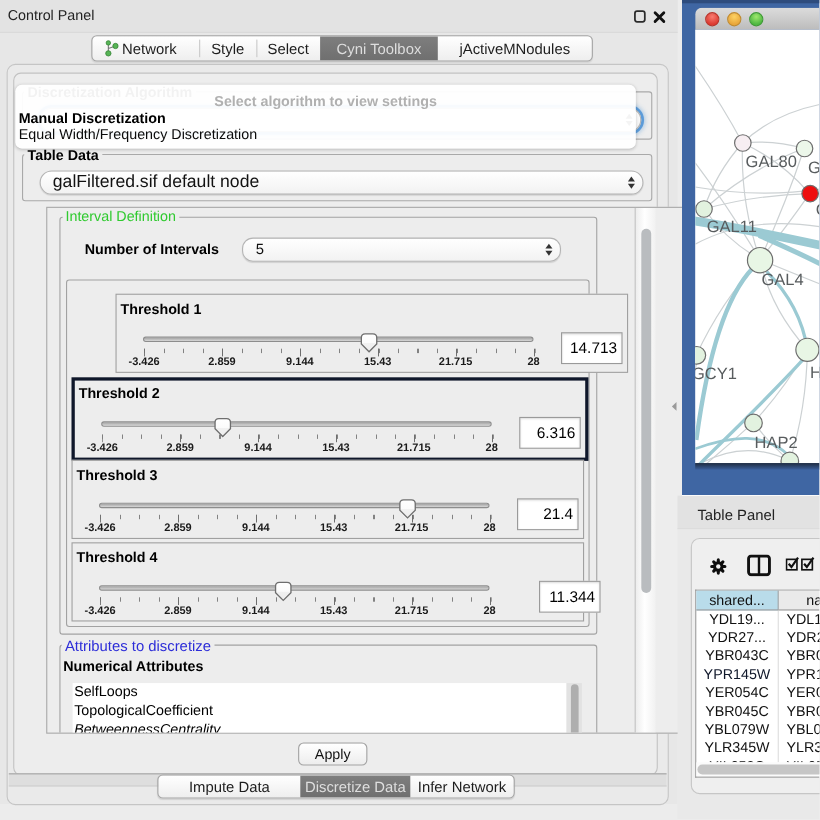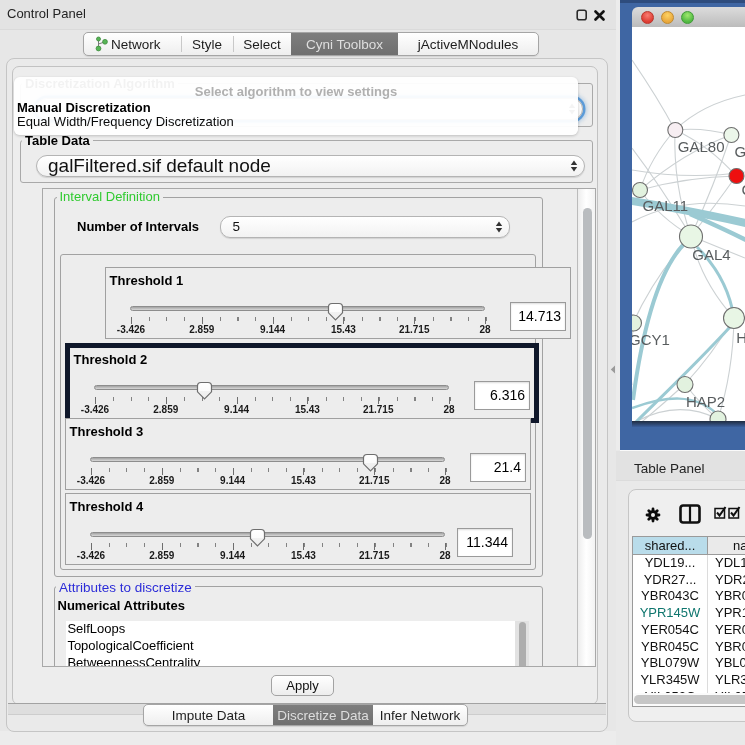--- a/index.html
+++ b/index.html
@@ -55,27 +55,27 @@
 <div class="abs t13 b" style="left:22px;top:77px;background:#ededed;padding:0 3px;">Discretization Algorithm</div>
 <div class="combo" style="left:36px;top:98px;width:545px;height:20px;box-shadow:0 0 0 2.5px #5c9bd8, 0 0 4px 3.5px rgba(92,155,216,0.45);">
     <svg class="abs" style="right:6px;top:50%;margin-top:-6px;" width="8" height="12" viewBox="0 0 8 12">
       <path d="M4 0.5 L7.2 5 L0.8 5 Z" fill="#333"></path>
       <path d="M4 11.5 L0.8 7 L7.2 7 Z" fill="#333"></path>
     </svg>
   </div>
 <div class="group" style="left:20px;top:140px;width:571px;height:41px;"></div>
 <div class="abs t13 b" style="left:22px;top:134px;background:#ededed;padding:0 3px;">Table Data</div>
 <div class="combo" style="left:36px;top:155px;width:547px;height:20px;">
-    <div class="abs" style="left:11px;top:0;line-height:20px;font-size:19px;color:#111;">galFiltered.sif default node</div>
+    <div class="abs" style="left:11px;top:0;line-height:20px;font-size:16px;color:#111;">galFiltered.sif default node</div>
     <svg class="abs" style="right:6px;top:50%;margin-top:-6px;" width="8" height="12" viewBox="0 0 8 12">
       <path d="M4 0.5 L7.2 5 L0.8 5 Z" fill="#333"></path>
       <path d="M4 11.5 L0.8 7 L7.2 7 Z" fill="#333"></path>
     </svg>
   </div>
-<div class="abs" style="left:42px;top:188px;width:552px;height:477px;background:#ededed;border:1px solid #a8a8a8;overflow:hidden;">
+<div class="abs" style="left:42px;top:188px;width:552px;height:477px;background:#ededed;border:1px solid #a8a8a8;overflow:hidden;padding-left:40px;">
 <div class="group" style="left:10.5px;top:7.5px;width:487px;height:378px;border-color:#a2a2a2;"></div>
 <div class="abs t13" style="left:13.5px;top:1px;background:#ededed;padding:0 3px;color:#2fca2f;">Interval Definition</div>
 <div class="abs t13 b" style="left:34px;top:30.5px;">Number of Intervals</div>
 <div class="combo" style="left:176.5px;top:27px;width:288px;height:20px;border-radius:10px;">
       <div class="abs" style="left:12px;top:0;line-height:20px;font-size:13.5px;color:#111;">5</div>
       <svg class="abs" style="right:6px;top:50%;margin-top:-6px;" width="8" height="12" viewBox="0 0 8 12">
         <path d="M4 0.5 L7.2 5 L0.8 5 Z" fill="#333"></path>
         <path d="M4 11.5 L0.8 7 L7.2 7 Z" fill="#333"></path>
       </svg>
     </div>
@@ -97,21 +97,21 @@
             <stop offset="0" stop-color="#ffffff"></stop>
             <stop offset="0.5" stop-color="#fbfbfb"></stop>
             <stop offset="0.52" stop-color="#f1f1f1"></stop>
             <stop offset="1" stop-color="#ededed"></stop>
           </linearGradient>
         </defs>
         <path d="M1.5 5 Q1.5 1.5 5 1.5 L12 1.5 Q15.5 1.5 15.5 5 L15.5 10.8 L8.5 17.8 L1.5 10.8 Z" fill="url(#tg0)" stroke="#6e6e6e" stroke-width="1.2"></path>
       </svg>
 <div class="tfield" style="left:404px;top:33.5px;width:50px;height:27px;text-align:right;font-size:14px;line-height:27px;padding-right:4px;color:#000;">14.713</div>
 </div>
-<div class="abs" style="left:22px;top:153.9px;width:464px;height:70px;background:#ededed;border:5px solid #0f172a;">
+<div class="abs" style="left:22px;top:153.9px;width:464px;height:70px;background:#ededed;border:3px solid #0f172a;">
 <div class="abs t13 b" style="left:3.5px;top:5.5px;">Threshold 2</div>
 <div class="abs" style="left:24px;top:37.5px;width:353px;height:3px;border:1px solid #8d8d8d;border-radius:3px;background:linear-gradient(#a2a2a2,#d8d8d8);"></div>
 <div class="tick-min" style="left:25px;top:49px;width:356px;"></div>
 <div class="tick-maj" style="left:25px;top:49px;width:356px;"></div>
 <div class="snum" style="left:25px;top:57px;">-3.426</div>
 <div class="snum" style="left:95.8px;top:57px;">2.859</div>
 <div class="snum" style="left:166.6px;top:57px;">9.144</div>
 <div class="snum" style="left:237.4px;top:57px;">15.43</div>
 <div class="snum" style="left:308.2px;top:57px;">21.715</div>
 <div class="snum" style="left:379px;top:57px;">28</div>
@@ -167,29 +167,29 @@
         <defs>
           <linearGradient id="tg3" x1="0" y1="0" x2="0" y2="1">
             <stop offset="0" stop-color="#ffffff"></stop>
             <stop offset="0.5" stop-color="#fbfbfb"></stop>
             <stop offset="0.52" stop-color="#f1f1f1"></stop>
             <stop offset="1" stop-color="#ededed"></stop>
           </linearGradient>
         </defs>
         <path d="M1.5 5 Q1.5 1.5 5 1.5 L12 1.5 Q15.5 1.5 15.5 5 L15.5 10.8 L8.5 17.8 L1.5 10.8 Z" fill="url(#tg3)" stroke="#6e6e6e" stroke-width="1.2"></path>
       </svg>
-<div class="tfield" style="left:391px;top:33.5px;width:50px;height:27px;text-align:right;font-size:14px;line-height:27px;padding-right:4px;color:#000;">11.344</div>
+<div class="tfield" style="left:424px;top:33.5px;width:50px;height:27px;text-align:right;font-size:14px;line-height:27px;padding-right:4px;color:#000;">11.344</div>
 </div>
 <div class="group" style="left:10.5px;top:396.5px;width:487px;height:95px;border-color:#a2a2a2;"></div>
 <div class="abs" style="left:13px;top:392px;background:#ededed;padding:0 3px;color:#2d2dd8;font-size:13.5px;line-height:13px;white-space:nowrap;">Attributes to discretize</div>
 <div class="abs t13 b" style="left:14.5px;top:410px;">Numerical Attributes</div>
 <div class="abs" style="left:23px;top:432px;width:449px;height:46px;background:#ffffff;"></div>
 <div class="abs t13" style="left:24.4px;top:432.7px;">SelfLoops</div>
 <div class="abs t13" style="left:24.4px;top:449.6px;">TopologicalCoefficient</div>
-<div class="abs t13" style="left:24.4px;top:466.5px;">BetweennessCentrality</div>
+<div class="abs t13" style="left:24.4px;top:466.5px;font-style:italic;">BetweennessCentrality</div>
 <div class="abs" style="left:472px;top:432px;width:14px;height:46px;background:#e2e2e2;"></div>
 <div class="abs" style="left:475.5px;top:433px;width:7.5px;height:46px;background:#aeaeae;border-radius:4px 4px 0 0;"></div>
 <div class="abs" style="left:533.5px;top:0;width:1px;height:477px;background:#bbbbbb;"></div>
 <div class="abs" style="left:534.5px;top:0;width:18px;height:477px;background:linear-gradient(to right,#ededed,#ffffff 45%,#f1f1f1);"></div>
 <div class="abs" style="left:540px;top:19px;width:9px;height:331px;background:#b9bcbf;border-radius:4.5px;"></div>
 </div>
 <div class="abs" style="left:14px;top:77px;width:564px;height:58px;background:rgba(255,255,255,0.95);border-radius:6px;box-shadow:0 1px 3px rgba(0,0,0,0.2);"></div>
 <div class="abs" style="left:14px;top:77px;width:564px;text-align:center;font-size:13px;line-height:13px;font-weight:bold;color:#b0b0b0;padding-top:8px;">Select algorithm to view settings</div>
 <div class="abs t13 b" style="left:17px;top:101px;color:#000;">Manual Discretization</div>
 <div class="abs t13" style="left:17px;top:115px;color:#0a0a0a;">Equal Width/Frequency Discretization</div>
@@ -296,21 +296,21 @@
 <div class="abs" style="left:708px;top:537px;width:37px;height:17px;background:#eaeaea;border-bottom:1px solid #9a9a9a;font-size:13px;line-height:17px;color:#111;">
     <span style="position:absolute;left:25px;">na</span>
   </div>
 <div class="abs" style="left:633px;top:555px;width:132px;height:138px;overflow:hidden;">
 <div class="abs" style="left:0;top:0.0px;width:74px;text-align:center;font-size:13px;line-height:16.7px;color:#111;">YDL19...</div>
 <div class="abs" style="left:82px;top:0.0px;font-size:13px;line-height:16.7px;color:#111;white-space:nowrap;">YDL19</div>
 <div class="abs" style="left:0;top:16.7px;width:74px;text-align:center;font-size:13px;line-height:16.7px;color:#111;">YDR27...</div>
 <div class="abs" style="left:82px;top:16.7px;font-size:13px;line-height:16.7px;color:#111;white-space:nowrap;">YDR27</div>
 <div class="abs" style="left:0;top:33.4px;width:74px;text-align:center;font-size:13px;line-height:16.7px;color:#111;">YBR043C</div>
 <div class="abs" style="left:82px;top:33.4px;font-size:13px;line-height:16.7px;color:#111;white-space:nowrap;">YBR04</div>
-<div class="abs" style="left:0;top:50.1px;width:74px;text-align:center;font-size:13px;line-height:16.7px;color:#0f766e;">YPR145W</div>
+<div class="abs" style="left:0;top:50.1px;width:74px;text-align:center;font-size:13px;line-height:16.7px;color:#0f172a;">YPR145W</div>
 <div class="abs" style="left:82px;top:50.1px;font-size:13px;line-height:16.7px;color:#111;white-space:nowrap;">YPR14</div>
 <div class="abs" style="left:0;top:66.8px;width:74px;text-align:center;font-size:13px;line-height:16.7px;color:#111;">YER054C</div>
 <div class="abs" style="left:82px;top:66.8px;font-size:13px;line-height:16.7px;color:#111;white-space:nowrap;">YER05</div>
 <div class="abs" style="left:0;top:83.5px;width:74px;text-align:center;font-size:13px;line-height:16.7px;color:#111;">YBR045C</div>
 <div class="abs" style="left:82px;top:83.5px;font-size:13px;line-height:16.7px;color:#111;white-space:nowrap;">YBR04</div>
 <div class="abs" style="left:0;top:100.2px;width:74px;text-align:center;font-size:13px;line-height:16.7px;color:#111;">YBL079W</div>
 <div class="abs" style="left:82px;top:100.2px;font-size:13px;line-height:16.7px;color:#111;white-space:nowrap;">YBL07</div>
 <div class="abs" style="left:0;top:116.9px;width:74px;text-align:center;font-size:13px;line-height:16.7px;color:#111;">YLR345W</div>
 <div class="abs" style="left:82px;top:116.9px;font-size:13px;line-height:16.7px;color:#111;white-space:nowrap;">YLR34</div>
 <div class="abs" style="left:0;top:133.6px;width:74px;text-align:center;font-size:13px;line-height:16.7px;color:#111;">YIL052C</div>

